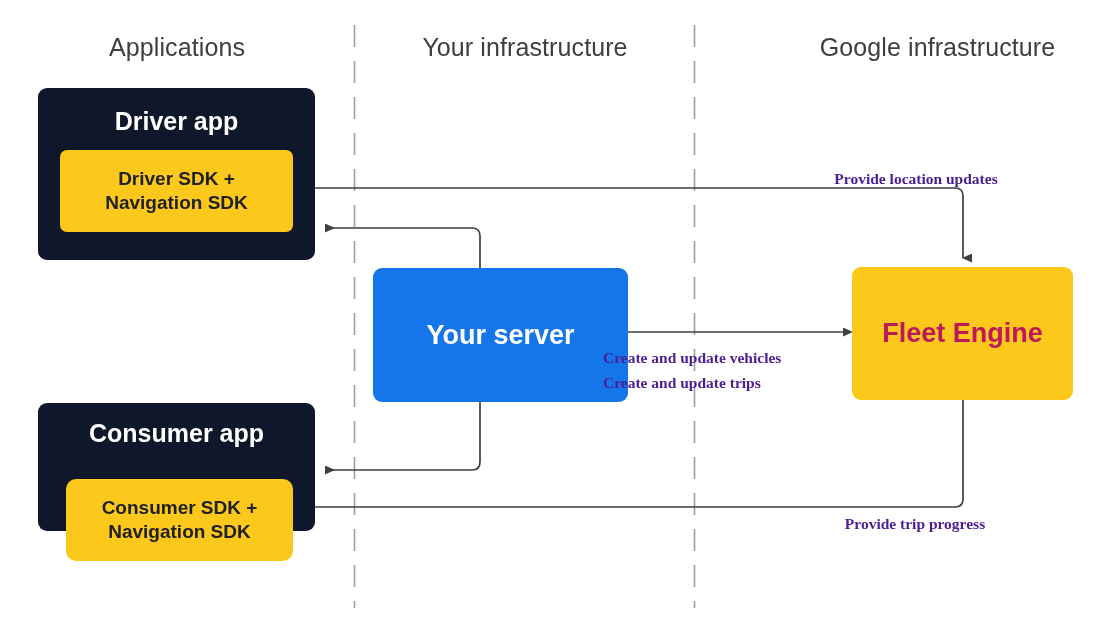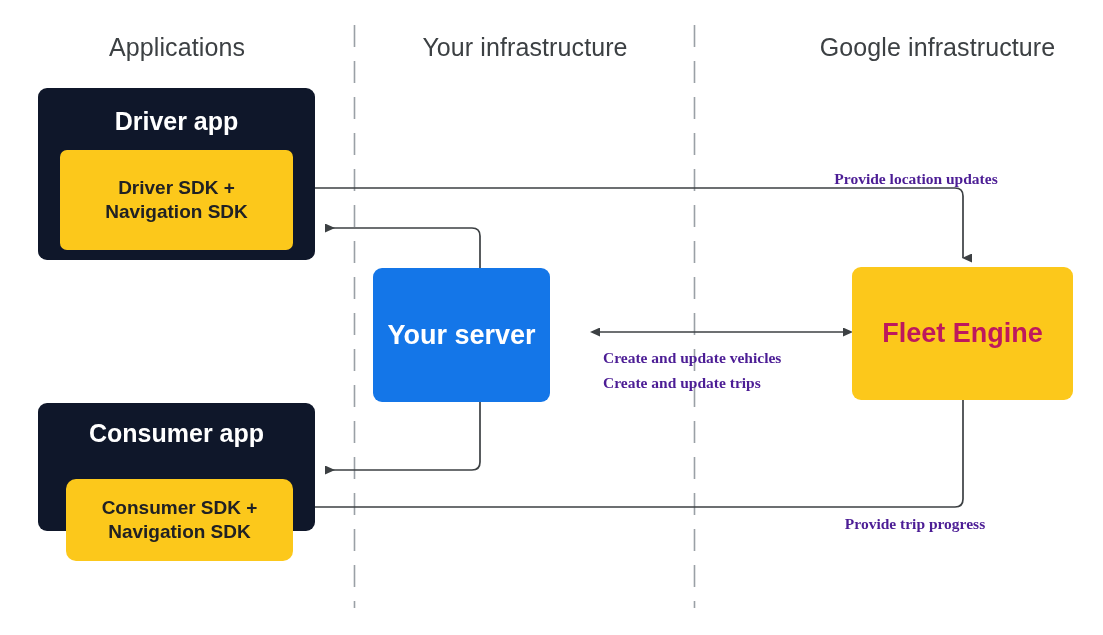--- a/index.html
+++ b/index.html
@@ -147,39 +147,39 @@
   </svg>
 
   <div class="col-header" style="left:47px; top:33px; width:260px;">Applications</div>
 
   <div class="col-header" style="left:395px; top:33px; width:260px;">Your infrastructure</div>
 
   <div class="col-header" style="left:805px; top:33px; width:265px;">Google infrastructure</div>
 
   <div class="app-box" style="left:38px; top:88px; width:277px; height:172px;">
     <div class="app-title" style="top:19px;">Driver app</div>
-    <div class="sdk-box" style="left:22px; top:62px; width:233px; height:100px;">
+    <div class="sdk-box" style="left:22px; top:62px; width:233px; height:82px;">
       <div>
         <div>Driver SDK +</div>
         <div>Navigation SDK</div>
       </div>
     </div>
   </div>
 
   <div class="app-box" style="left:38px; top:403px; width:277px; height:128px;">
     <div class="app-title" style="top:16px;">Consumer app</div>
     <div class="sdk-box" style="left:28px; top:76px; width:227px; height:82px;border-radius:10px;">
       <div>
         <div>Consumer SDK +</div>
         <div>Navigation SDK</div>
       </div>
     </div>
   </div>
 
-  <div class="server-box" style="left:373px; top:268px; width:177px; height:134px;">
+  <div class="server-box" style="left:373px; top:268px; width:255px; height:134px;">
     <span>Your server</span>
   </div>
 
   <div class="engine-box" style="left:852px; top:267px; width:221px; height:133px;">
     <span>Fleet Engine</span>
   </div>
 
   <div class="wire-label center" style="left:791px; top:166px; width:250px;">Provide location updates</div>
 
   <div class="wire-label left" style="left:603px; top:345px; width:270px;">

